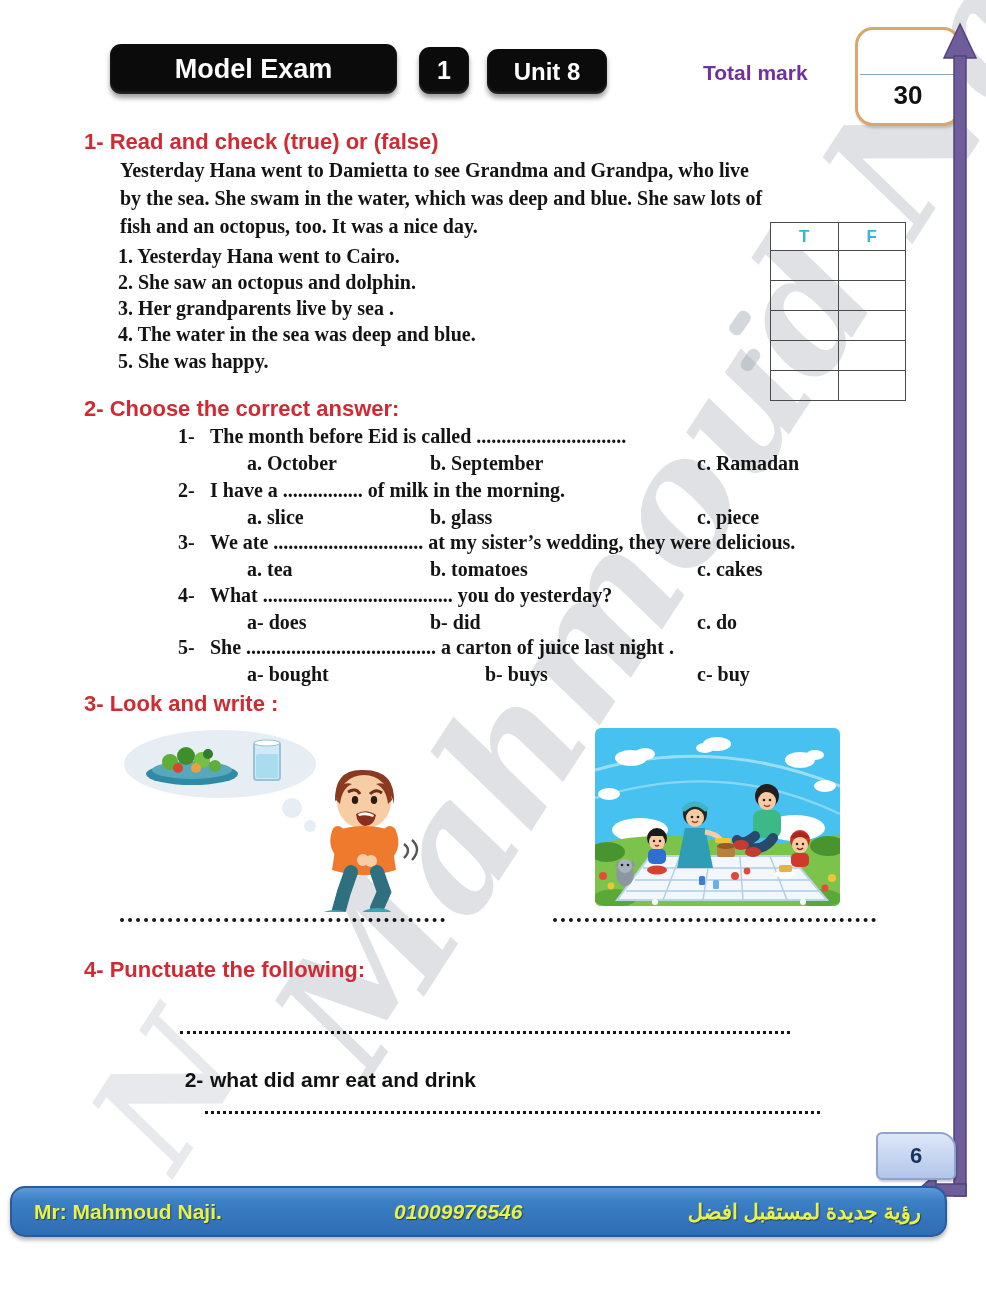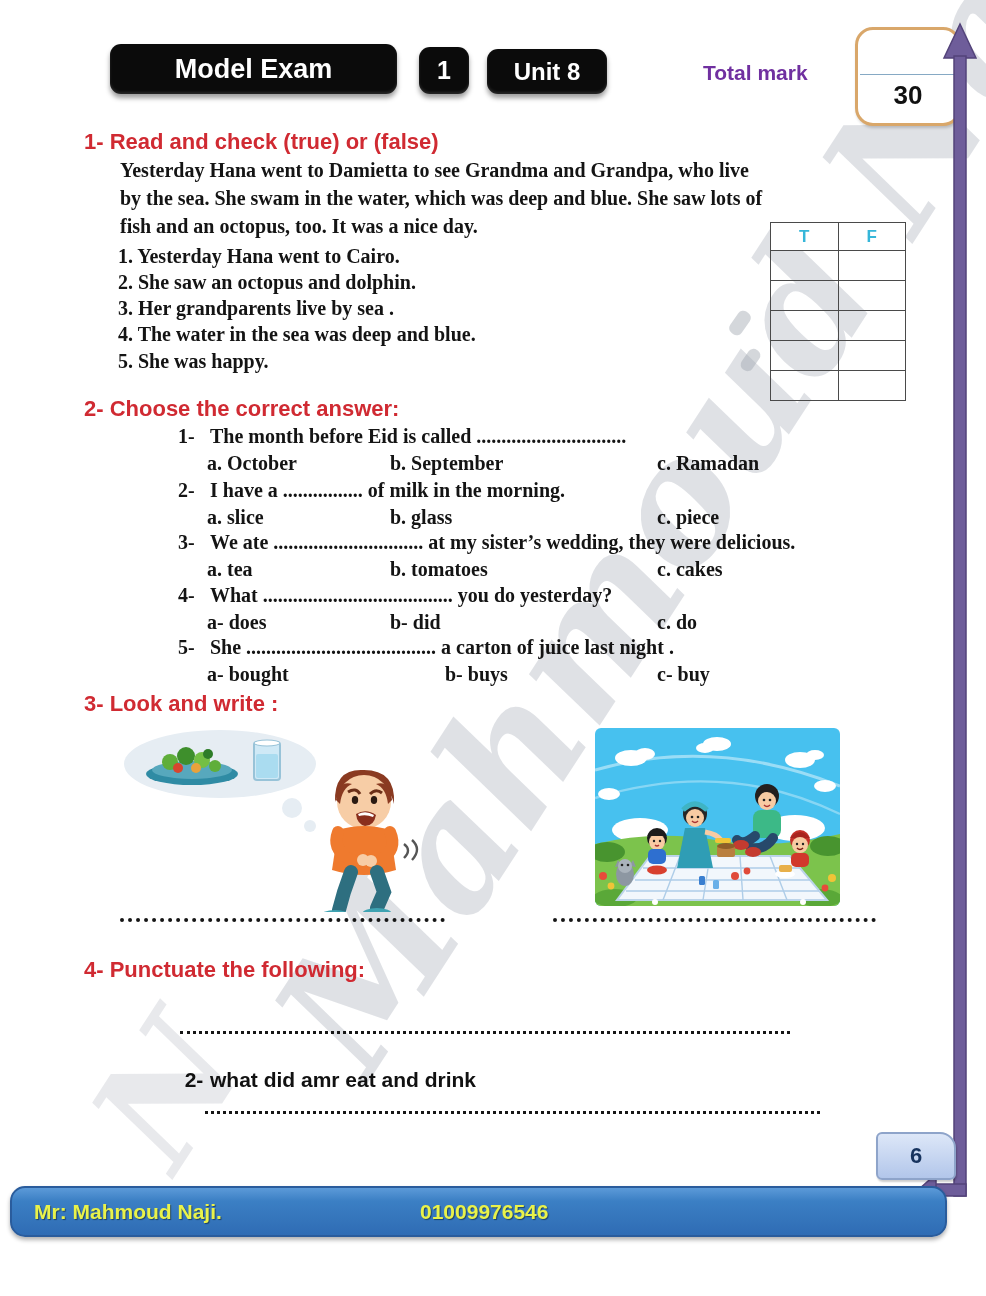--- a/index.html
+++ b/index.html
@@ -13,21 +13,21 @@
   .total-mark{color:#7030a0;font-family:"Liberation Sans",sans-serif;font-weight:bold;font-size:21px;}
   .mark-box{border:3px solid #d9a76a;border-radius:18px;background:#fff;box-shadow:1px 2px 3px rgba(0,0,0,.18);}
   .mark-box .divider{position:absolute;left:2px;right:2px;top:44px;border-top:1.5px solid #86a9c4;}
   .mark-box .val{position:absolute;left:0;right:0;top:50px;text-align:center;
                  font-family:"Liberation Sans",sans-serif;font-weight:bold;font-size:26px;color:#111;}
   
   .h-red{font-family:"Liberation Sans",sans-serif;font-weight:bold;color:#d02a32;font-size:22px;white-space:nowrap;}
   .serif{font-family:"Liberation Serif",serif;font-weight:bold;font-size:20px;color:#141414;white-space:nowrap;}
   .qnum{display:inline-block;width:32px;}
   
-  .opt{position:absolute;font-family:"Liberation Serif",serif;font-weight:bold;font-size:20px;color:#141414;white-space:nowrap;}
+  .opt{position:absolute;font-family:"Liberation Serif",serif;font-weight:bold;font-size:20px;color:#141414;white-space:nowrap;margin-left:40px;}
   .oa{left:207px;} .ob{left:390px;} .oc{left:657px;} .ob-wide{left:445px;}
   
   table.tf{border-collapse:collapse;width:136px;}
   table.tf th{border:1.6px solid #4a4a4a;height:25px;color:#35b6d9;font-family:"Liberation Sans",sans-serif;
               font-weight:bold;font-size:17px;background:#fff;}
   table.tf td{border:1.6px solid #4a4a4a;height:27px;width:68px;background:transparent;}
   
   .dots-heavy{border-bottom:4px dotted #161616;}
   .dots-fine{border-bottom:3px dotted #161616;}
   
@@ -328,16 +328,17 @@
 
   <div class="abs punct" style="left:178px;top:1068px;text-align:center;">
     <span class="qnum">2-</span><span>what did amr eat and drink</span>
   </div>
   <div class="abs dots-fine" style="left:205px;top:1106px;width:615px;height:5px;"></div>
 
   <div class="abs page-badge" style="left:876px;top:1132px;width:76px;height:44px;">6</div>
 
   <div class="abs footer-bar" style="left:10px;top:1186px;width:933px;height:47px;">
     <span class="ftxt" style="position:absolute;left:22px;">Mr: Mahmoud Naji.</span>
-    <span class="ftxt" style="position:absolute;left:408px;">01009976546</span>
+    <span class="ftxt" style="position:absolute;left:382px;font-style:italic;">01009976546</span>
+    <span class="ftxt" style="position:absolute;right:24px;" dir="rtl">رؤية جديدة لمستقبل افضل</span>
   </div>
 
 </div>
 
 </body></html>

